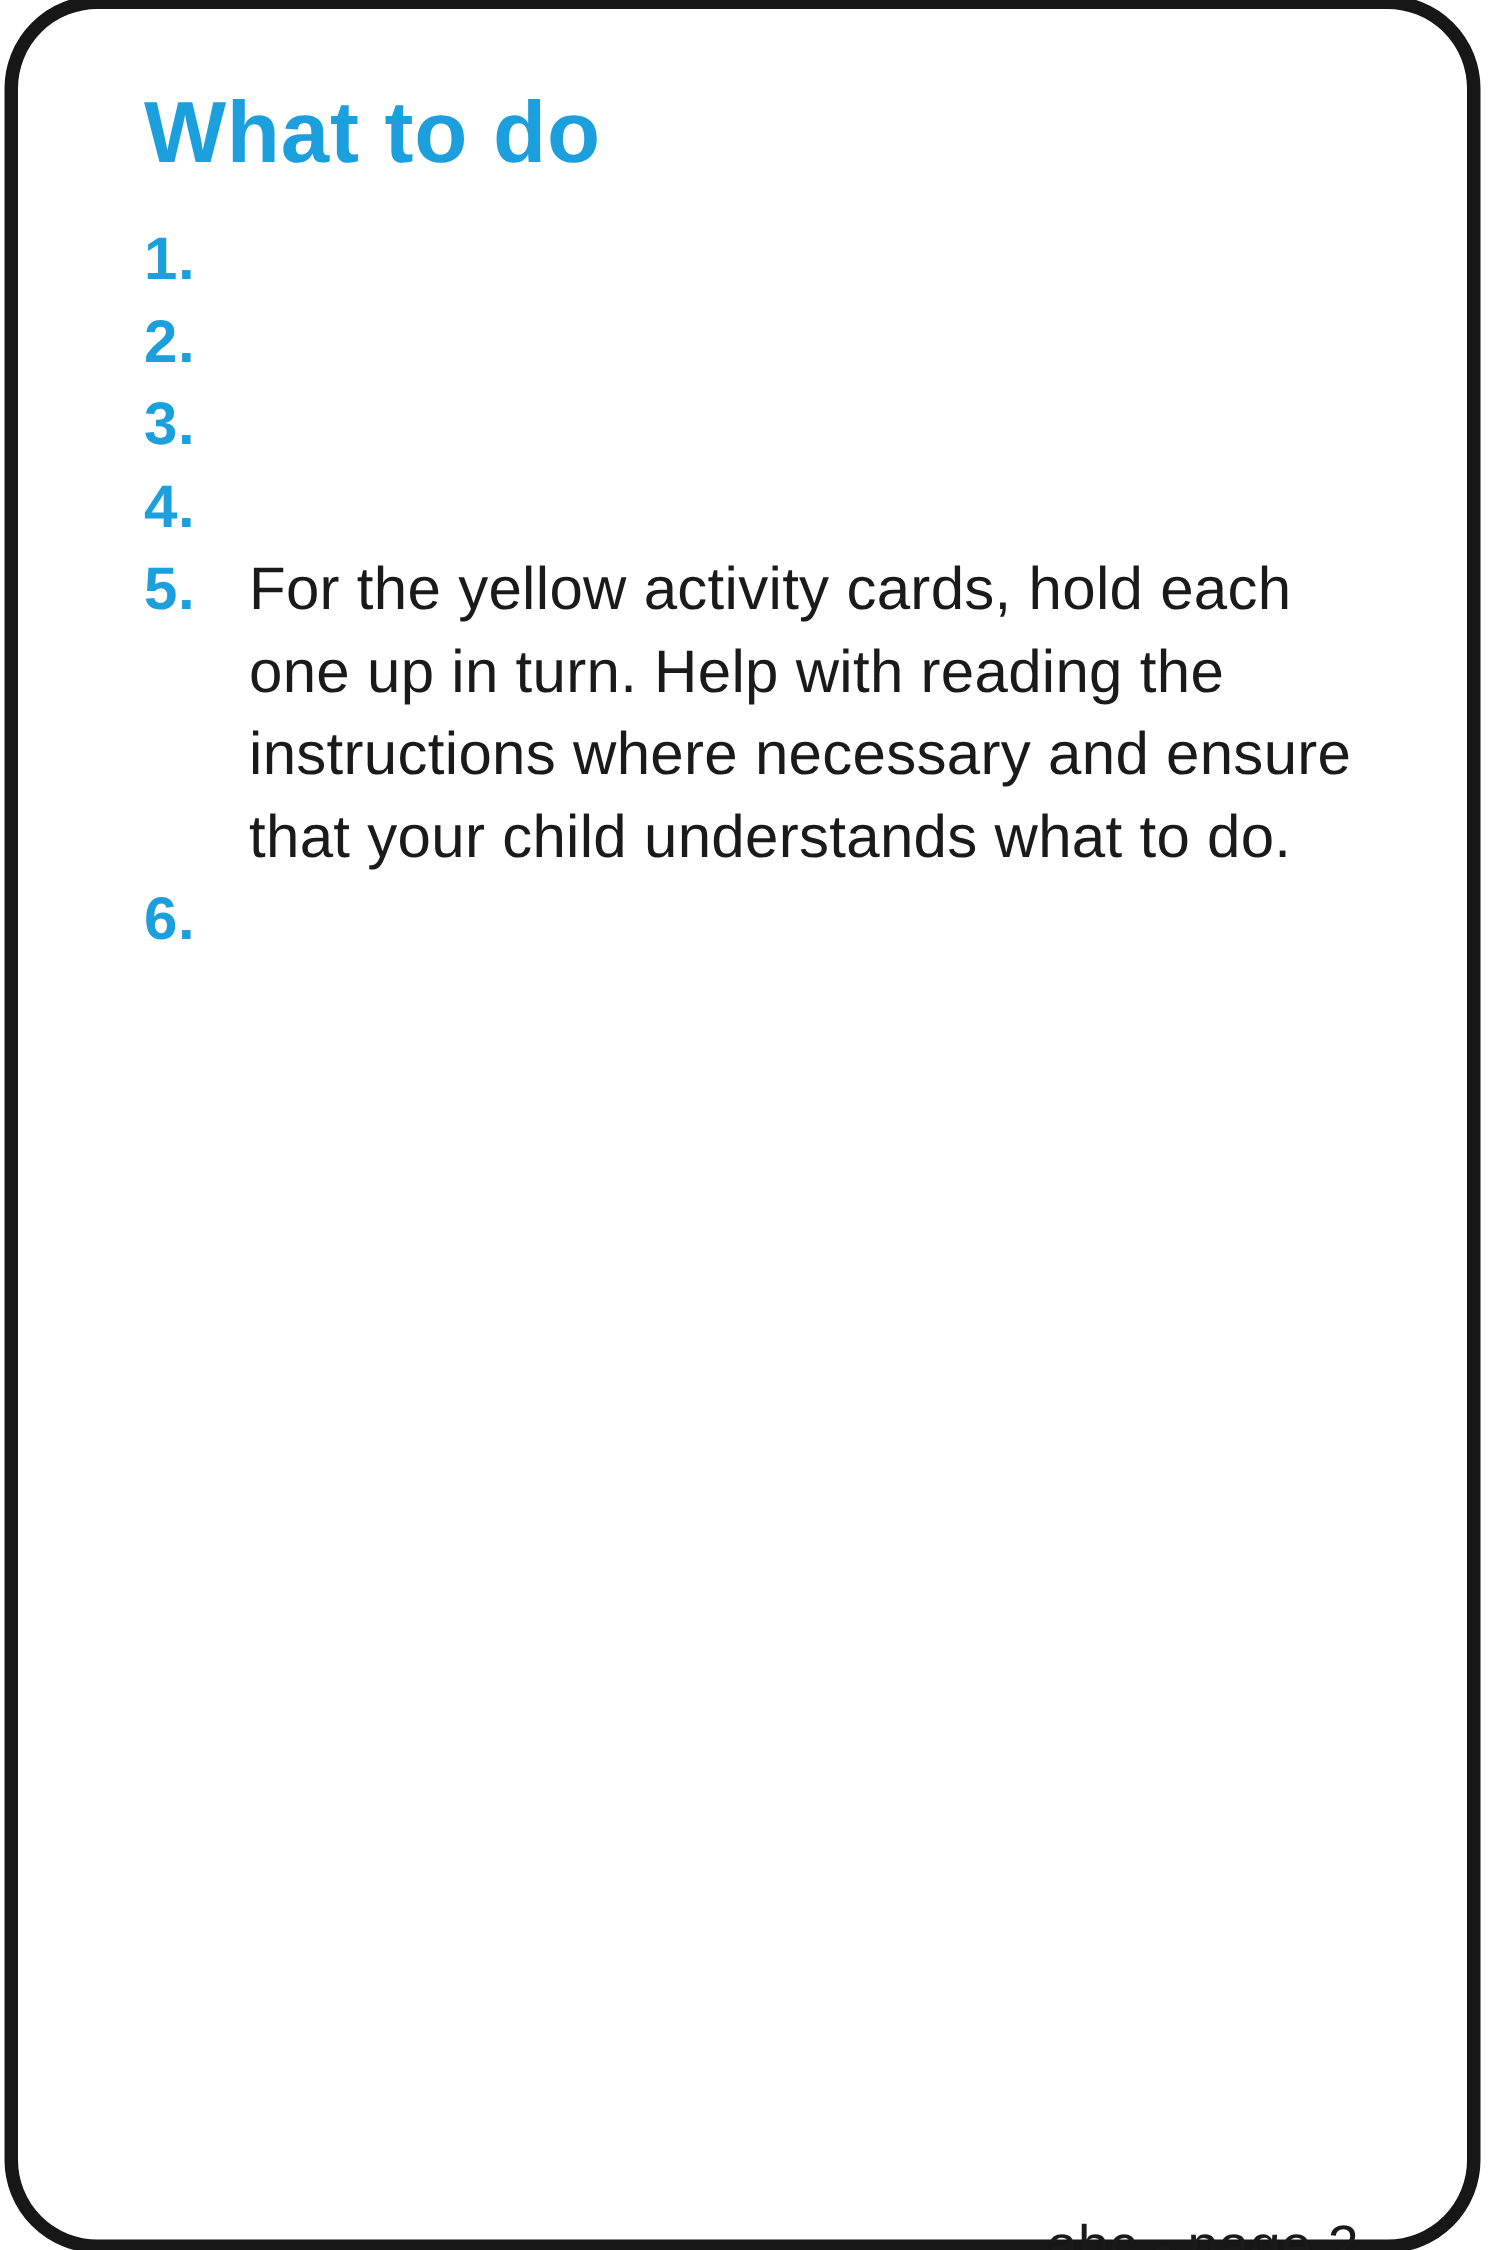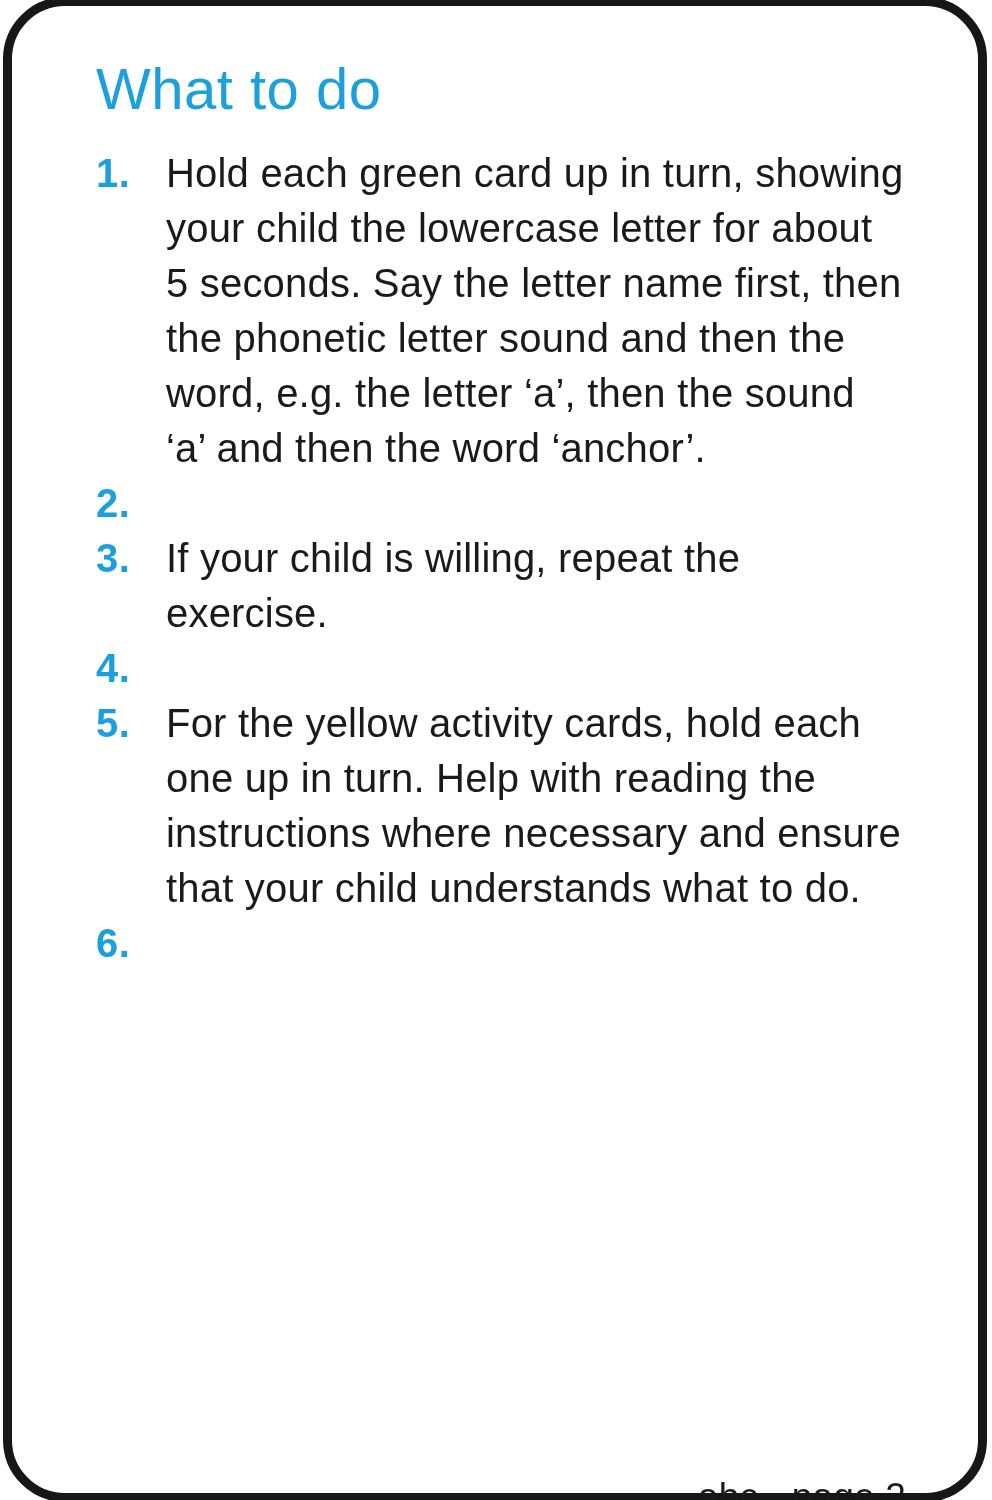--- a/index.html
+++ b/index.html
@@ -30,21 +30,21 @@
   }
   .card-inner {
     position: relative;
     width: 100%;
     height: 100%;
   }
   .page-title {
     margin: 52px 0 26px 84px;
     font-size: 58px;
     line-height: 62px;
-    font-weight: normal;
+    font-weight: bold;
     letter-spacing: 0.5px;
     color: #1c9fdd;
   }
   .steps {
     margin: 0;
     padding: 0;
     list-style: none;
   }
   .step-row {
     display: flex;
@@ -83,30 +83,28 @@
 <div class="stage">
   <div class="card">
     <div class="card-inner">
 
       <h1 class="page-title">What to do</h1>
 
       <ol class="steps">
 
         <li class="step-row">
           <span class="step-num">1.</span>
-          <span class="step-text">Hold each green card up in turn, showing your child the lowercase letter for about 5 seconds. Say the letter name first, then the phonetic letter sound and then the word, e.g. the letter ‘a’, then the sound ‘a’ and then the word ‘anchor’.</span>
         </li>
 
         <li class="step-row">
           <span class="step-num">2.</span>
         </li>
 
         <li class="step-row">
           <span class="step-num">3.</span>
-          <span class="step-text">If your child is willing, repeat the exercise.</span>
         </li>
 
         <li class="step-row">
           <span class="step-num">4.</span>
         </li>
 
         <li class="step-row">
           <span class="step-num">5.</span>
           <span class="step-text">For the yellow activity cards, hold each one up in turn. Help with reading the instructions where necessary and ensure that your child understands what to do.</span>
         </li>

